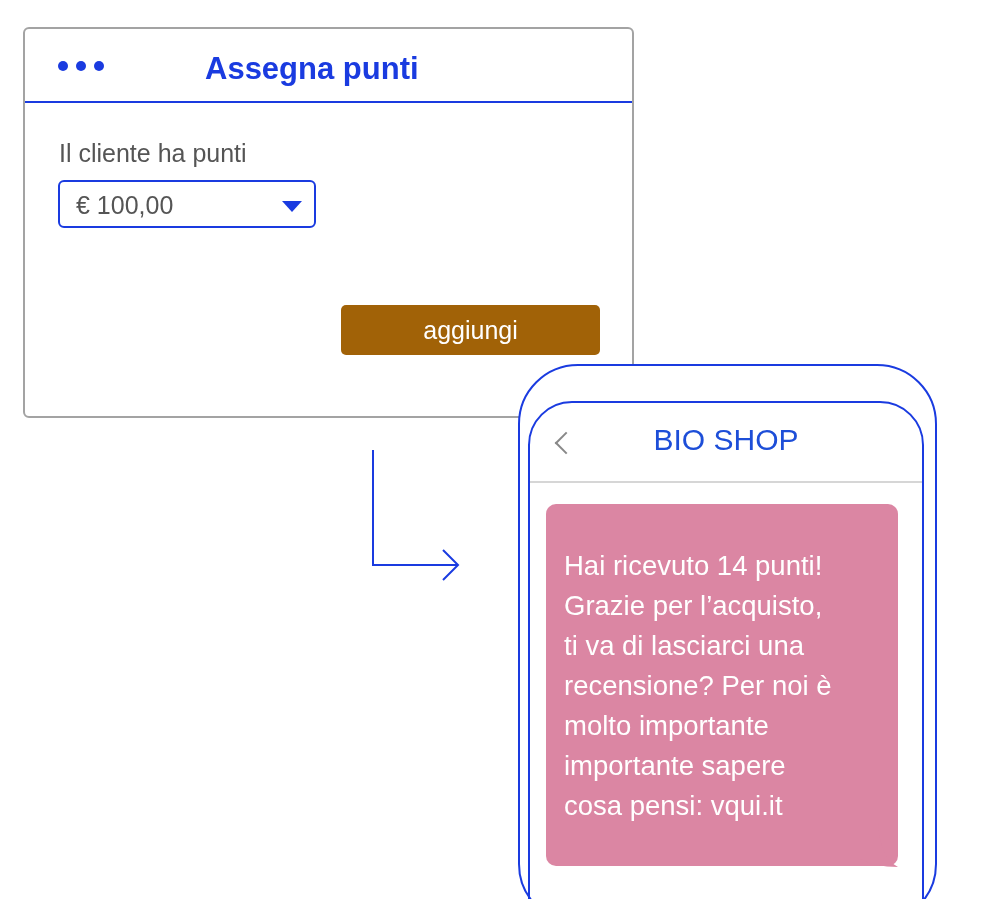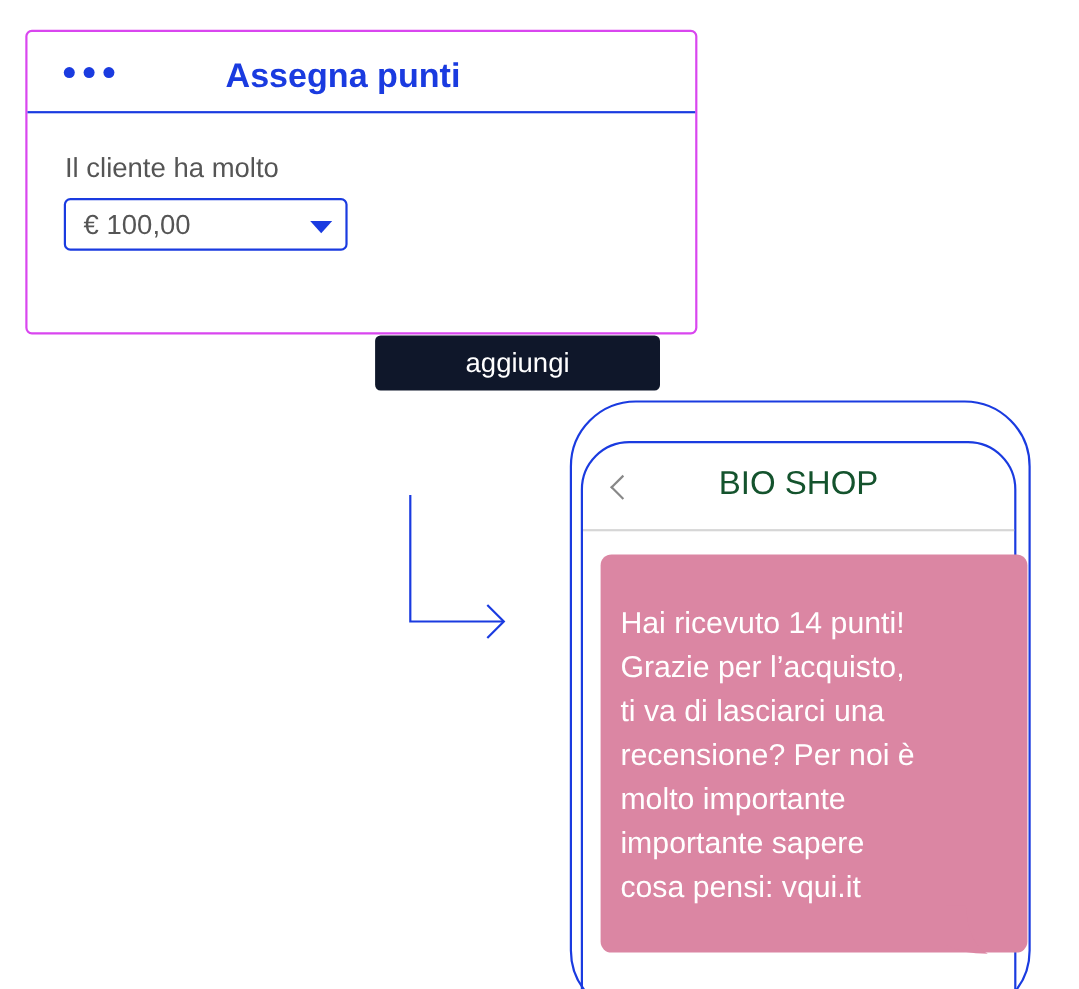--- a/index.html
+++ b/index.html
@@ -1,49 +1,49 @@
 <!DOCTYPE html>
 <html><head>
 <meta charset="utf-8">
 <style>
   html, body { margin:0; padding:0; background:#ffffff; }
   body { width:981px; height:899px; position:relative; overflow:hidden; font-family:"Liberation Sans", sans-serif; }
-  .window { position:absolute; left:23px; top:27px; width:611px; height:277px; border:2px solid #d946ef; border-radius:6px; background:#fff; box-sizing:border-box; }
+  .window { position:absolute; left:23px; top:27px; width:611px; height:391px; border:2px solid #a3a3a3; border-radius:6px; background:#fff; box-sizing:border-box; }
   .win-header { height:72px; border-bottom:2px solid #1a3be0; position:relative; }
   .dots { position:absolute; left:33px; top:32px; display:flex; gap:8px; }
   .dot { width:10px; height:10px; border-radius:50%; background:#1a3be0; }
   .win-title { position:absolute; left:180px; top:22px; font-size:31px; font-weight:bold; color:#1a3be0; }
   .label { position:absolute; left:34px; font-size:25px; color:#555; }
   .select { position:absolute; left:33px; width:258px; height:48px; border:2px solid #1a3be0; border-radius:6px; box-sizing:border-box; }
   .select .val { position:absolute; left:16px; top:9px; font-size:25px; color:#555; }
   .select .caret { position:absolute; right:12px; top:19px; width:0; height:0; border-left:10px solid transparent; border-right:10px solid transparent; border-top:11px solid #1a3be0; }
-  .btn { position:absolute; left:316px; top:276px; width:259px; height:50px; background:#0f172a; border-radius:5px; color:#fff; font-size:25px; text-align:center; line-height:50px; }
+  .btn { position:absolute; left:316px; top:276px; width:259px; height:50px; background:#a16207; border-radius:5px; color:#fff; font-size:25px; text-align:center; line-height:50px; }
   .connector { position:absolute; left:0; top:0; }
   .phone { position:absolute; left:518px; top:364px; width:419px; height:560px; border:2.5px solid #1a3be0; border-radius:60px; background:#fff; box-sizing:border-box; }
   .screen { position:absolute; left:8px; top:35px; width:396px; height:560px; border:2.5px solid #1a3be0; border-radius:44px; box-sizing:border-box; }
   .screen-header { height:78px; border-bottom:2px solid #d6d6d6; position:relative; }
   .back { position:absolute; left:28px; top:32px; width:14px; height:14px; border-left:2px solid #888; border-bottom:2px solid #888; transform:rotate(45deg); }
-  .shop-title { position:absolute; left:0; right:0; text-align:center; top:20px; font-size:30px; color:#14532d; font-weight:500; }
-  .bubble { position:absolute; left:16px; top:101px; width:388px; height:362px; background:#db86a3; border-radius:10px; }
+  .shop-title { position:absolute; left:0; right:0; text-align:center; top:20px; font-size:30px; color:#1d4ed8; font-weight:500; }
+  .bubble { position:absolute; left:16px; top:101px; width:352px; height:362px; background:#db86a3; border-radius:10px; }
   .bubble-text { position:absolute; left:18px; top:42px; right:8px; color:#fff; font-size:27.5px; line-height:40px; white-space:pre-line; }
   .tail { position:absolute; left:330px; top:420px; }
 </style>
 </head>
 <body>
 
 <div class="window">
   <div class="win-header">
     <div class="dots">
       <span class="dot"></span>
       <span class="dot"></span>
       <span class="dot"></span>
     </div>
     <div class="win-title">Assegna punti</div>
   </div>
-  <div class="label" style="top:110px">Il cliente ha molto</div>
+  <div class="label" style="top:110px">Il cliente ha punti</div>
   <div class="select" style="top:151px">
     <span class="val">€ 100,00</span>
     <span class="caret"></span>
   </div>
   <div class="btn">aggiungi</div>
 </div>
 
 <svg class="connector" width="981" height="899">
   <polyline points="373,450 373,565 458,565" fill="none" stroke="#1a3be0" stroke-width="2"></polyline>
   <polyline points="443,550 458,565 443,580" fill="none" stroke="#1a3be0" stroke-width="2"></polyline>

